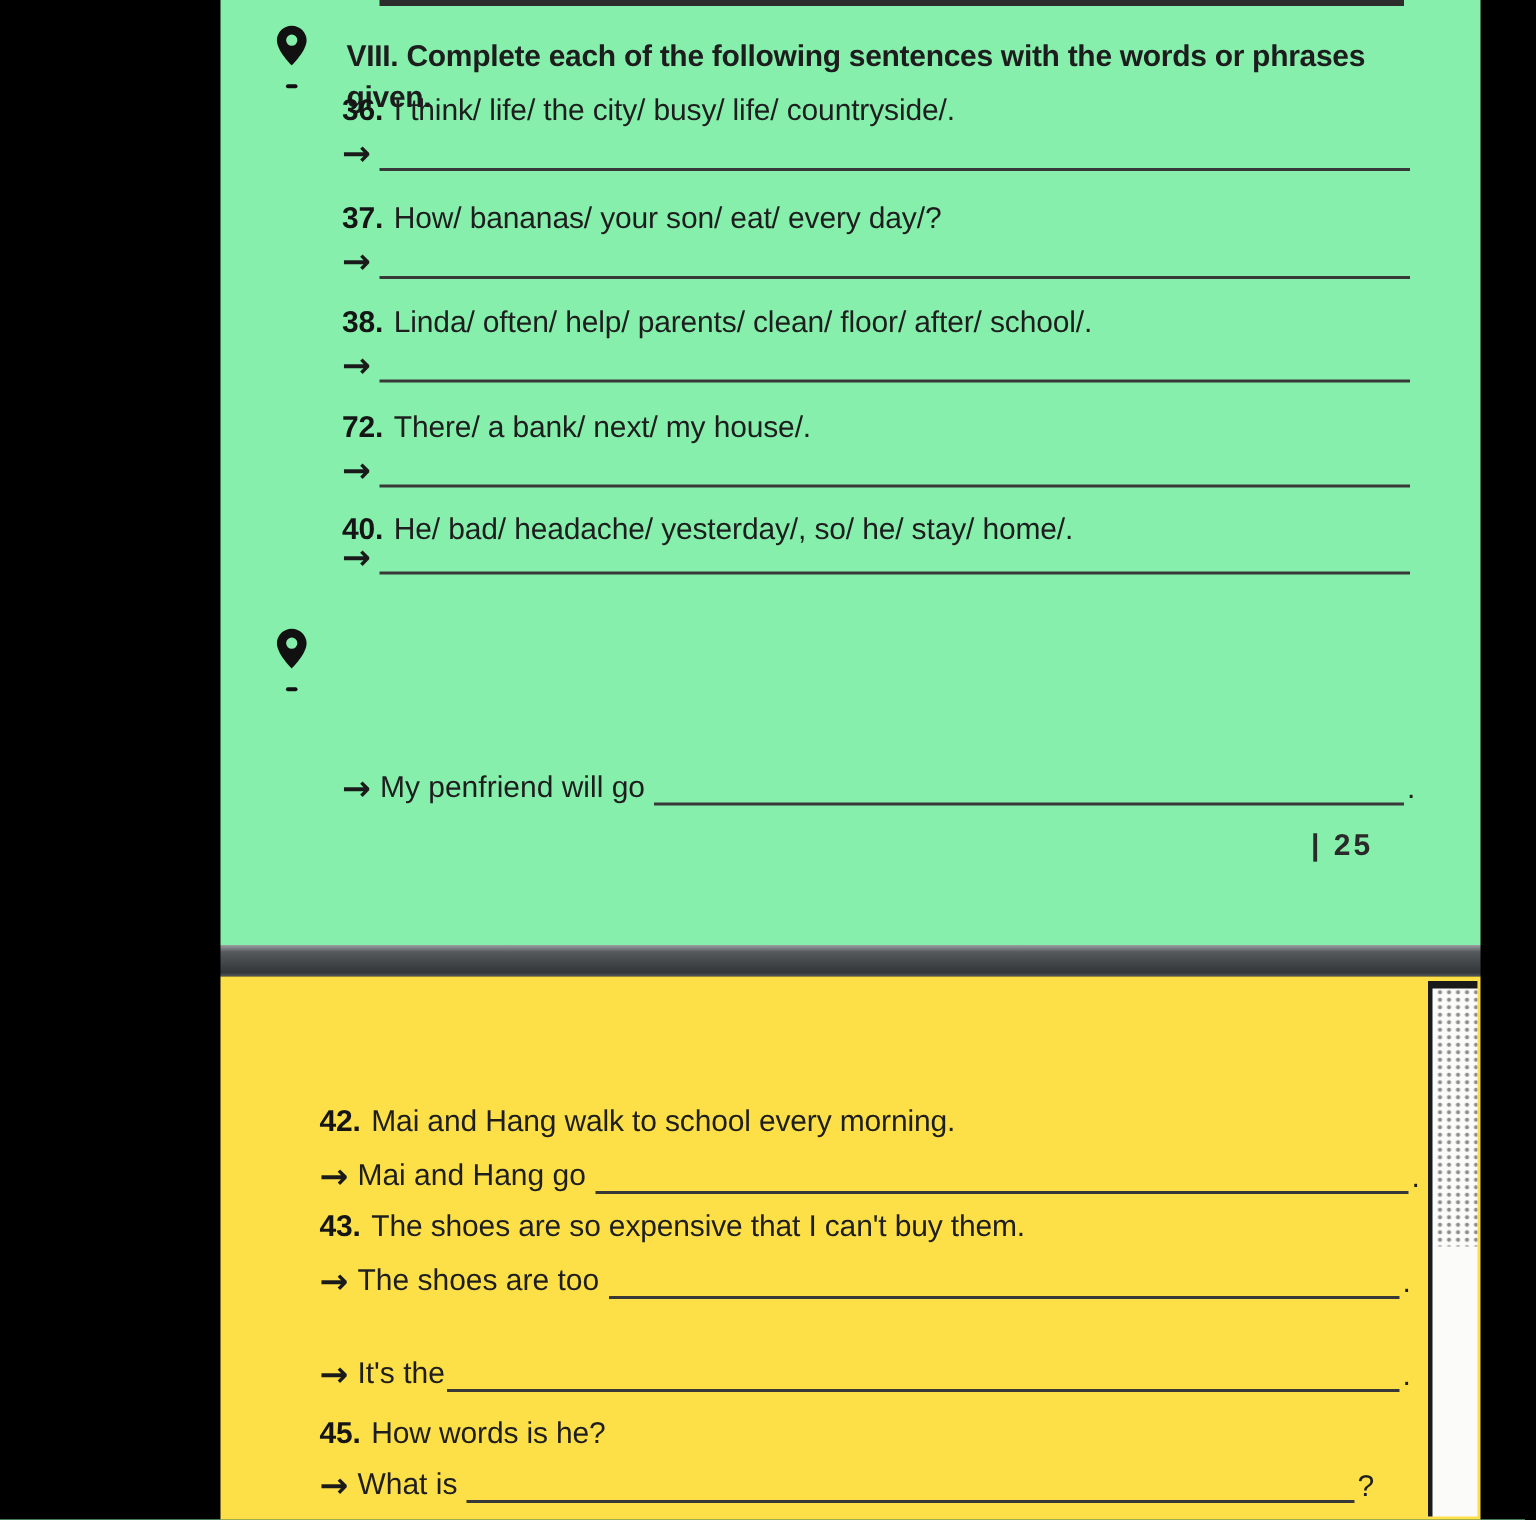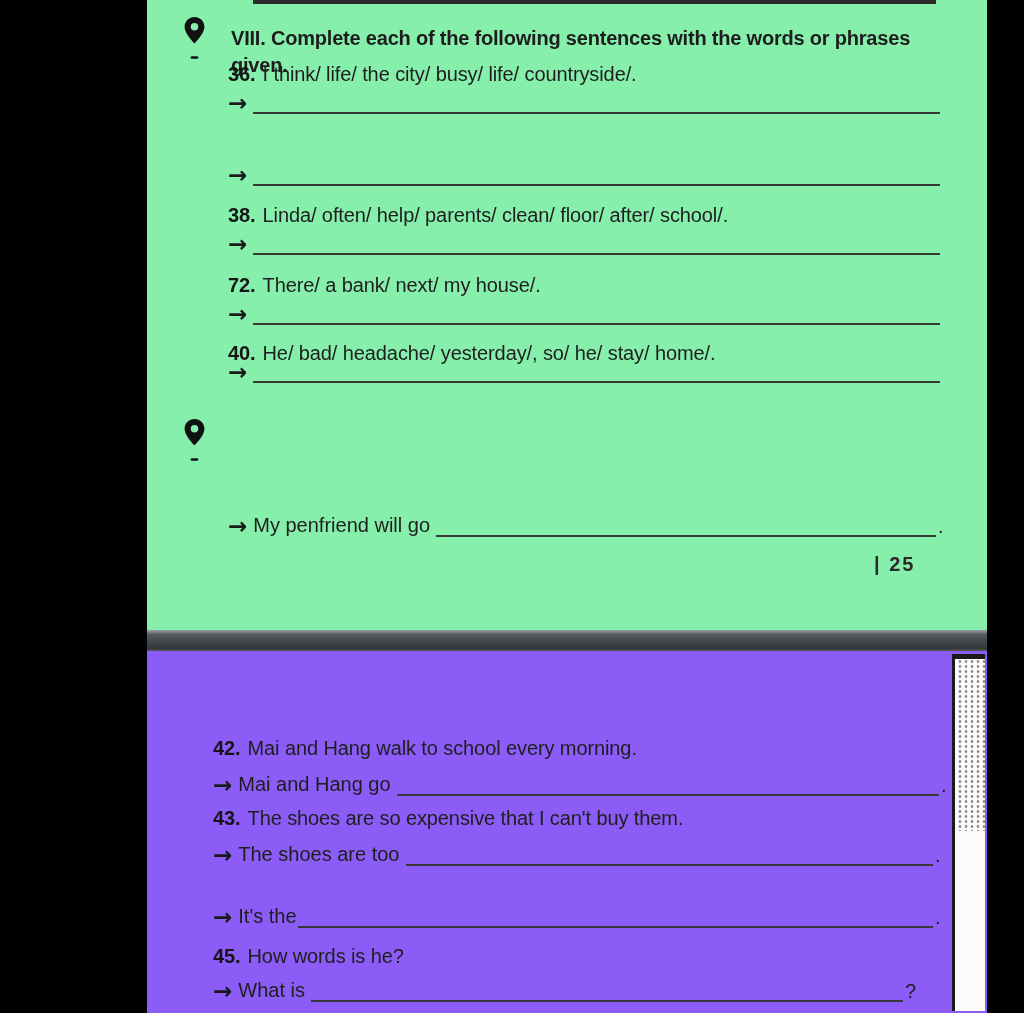--- a/index.html
+++ b/index.html
@@ -8,21 +8,21 @@
     background:#000;
     font-family:"Liberation Sans","DejaVu Sans",sans-serif;
     color:#202020;
   }
   
   .page{
     position:absolute;left:147px;width:840px;
     background:#86efac;
   }
   #page-top{top:0;height:630px;}
-  #page-bottom{top:651px;height:362px;background:#8b5cf6;}
+  #page-bottom{top:651px;height:362px;background:#fde047;}
   
   .separator-band{
     position:absolute;left:147px;top:630px;width:840px;height:21px;
     background:linear-gradient(180deg,#9aa0a2 0%,#565a5d 22%,#43474a 55%,#33373a 88%,#565a5d 100%);
   }
   
   .top-partial-line{
     position:absolute;left:106px;top:0;width:683px;height:4px;
     background:#2c2c2c;
   }
@@ -86,20 +86,23 @@
   <div class="heading" style="left:84px;top:25px;width:720px;">VIII. Complete each of the following sentences with the words or phrases given.</div>
 
   <div class="item-row" style="left:81px;top:63px;">
     <span class="item-num">36.</span><span>I think/ life/ the city/ busy/ life/ countryside/.</span>
   </div>
   <div class="arrow-row" style="left:81px;top:92px;width:712px;">
     <span class="arrow-glyph">→</span>
     <span class="blank-line"></span>
   </div>
 
+  <div class="item-row" style="left:81px;top:135px;">
+    <span class="item-num">37.</span><span>How/ bananas/ your son/ eat/ every day/?</span>
+  </div>
   <div class="arrow-row" style="left:81px;top:164px;width:712px;">
     <span class="arrow-glyph">→</span>
     <span class="blank-line"></span>
   </div>
 
   <div class="item-row" style="left:81px;top:204px;">
     <span class="item-num">38.</span><span>Linda/ often/ help/ parents/ clean/ floor/ after/ school/.</span>
   </div>
   <div class="arrow-row" style="left:81px;top:233px;width:712px;">
     <span class="arrow-glyph">→</span>

